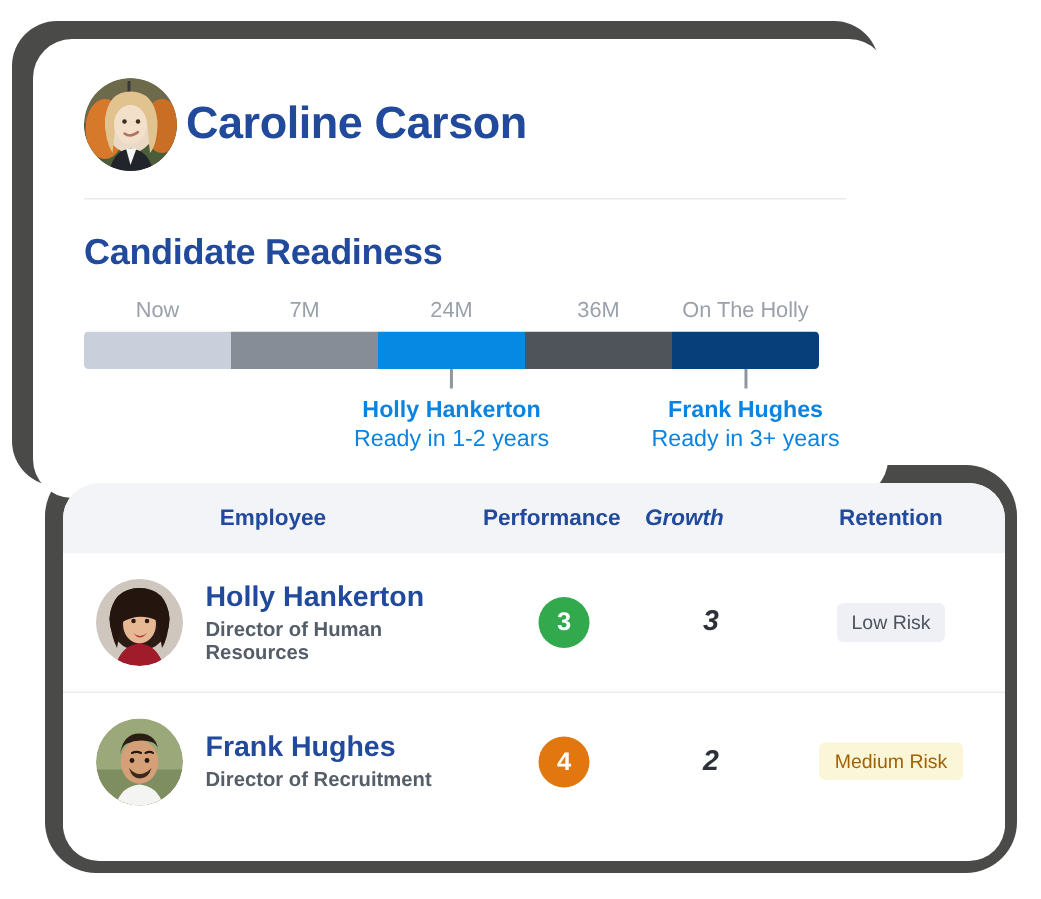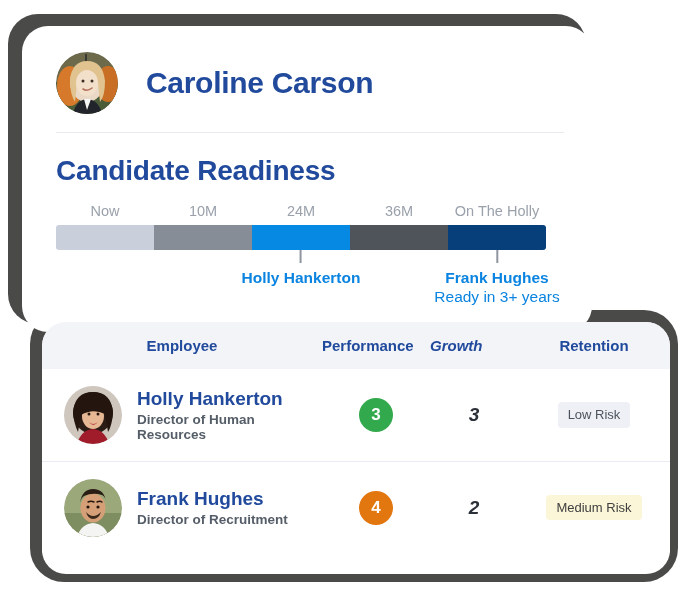--- a/index.html
+++ b/index.html
@@ -35,21 +35,21 @@
     width: 570px;
     height: 306px;
     background: #ffffff;
     border-radius: 26px;
   }
 
   .profile-header {
     display: flex;
     align-items: center;
     padding: 26px 0 0 34px;
-    gap: 28px;
+    gap: 6px;
     text-align: right;
   }
 
   .avatar {
     border-radius: 50%;
     overflow: hidden;
     flex: none;
     background: #dcdcdc;
     position: relative;
   }
@@ -68,21 +68,21 @@
     margin-top: 3px;
   }
 
   .divider {
     height: 1px;
     background: #e8eaee;
     margin: 18px 28px 0 34px;
   }
 
   .section-title {
-    font-size: 28px;
+    font-size: 24px;
     font-weight: bold;
     color: #214a9c;
     padding: 22px 0 0 34px;
     letter-spacing: -0.2px;
   }
 
   
   .timeline-wrap {
     position: relative;
     margin: 16px 0 0 34px;
@@ -252,36 +252,37 @@
       </div>
     </div>
 
     <div class="divider"></div>
 
     <div class="section-title">Candidate Readiness</div>
 
     <div class="timeline-wrap">
       <div class="tick-labels" id="tick-labels">
           <span>Now</span>
-          <span>10M</span>
+          <span>7M</span>
           <span>24M</span>
           <span>36M</span>
           <span>On The Holly</span>
         </div>
       <div class="bar" id="timeline-bar">
           <div class="bar-seg" style="background: rgb(201, 207, 219);"></div>
           <div class="bar-seg" style="background: rgb(134, 141, 150);"></div>
           <div class="bar-seg" style="background: rgb(6, 137, 226);"></div>
           <div class="bar-seg" style="background: rgb(79, 84, 91);"></div>
           <div class="bar-seg" style="background: rgb(6, 63, 121);"></div>
         </div>
       <div class="markers" id="timeline-markers">
           <div class="marker" style="left: 50%;">
             <div class="marker-stem"></div>
             <div class="marker-name">Holly Hankerton</div>
+            <div class="marker-sub">Ready in 1-2 years</div>
           </div>
           <div class="marker" style="left: 90%;">
             <div class="marker-stem"></div>
             <div class="marker-name">Frank Hughes</div>
             <div class="marker-sub">Ready in 3+ years</div>
           </div>
         </div>
     </div>
   </div>
 
@@ -357,19 +358,19 @@
               <div class="emp-title">Director of Recruitment</div>
             </div>
           </div>
           <div class="col-perf">
             <div class="score" style="background: rgb(226, 118, 15);">4</div>
           </div>
           <div class="col-grow">
             <span class="growth-val">2</span>
           </div>
           <div class="col-ret">
-            <span class="badge" style="background: rgb(251, 246, 216); color: #404040; text-align: right;">Medium Risk</span>
+            <span class="badge" style="background: rgb(251, 246, 216); color: #a16207; text-align: right;">Medium Risk</span>
           </div>
         </div>
       </div>
   </div>
 
 </div>
 
 </body></html>

